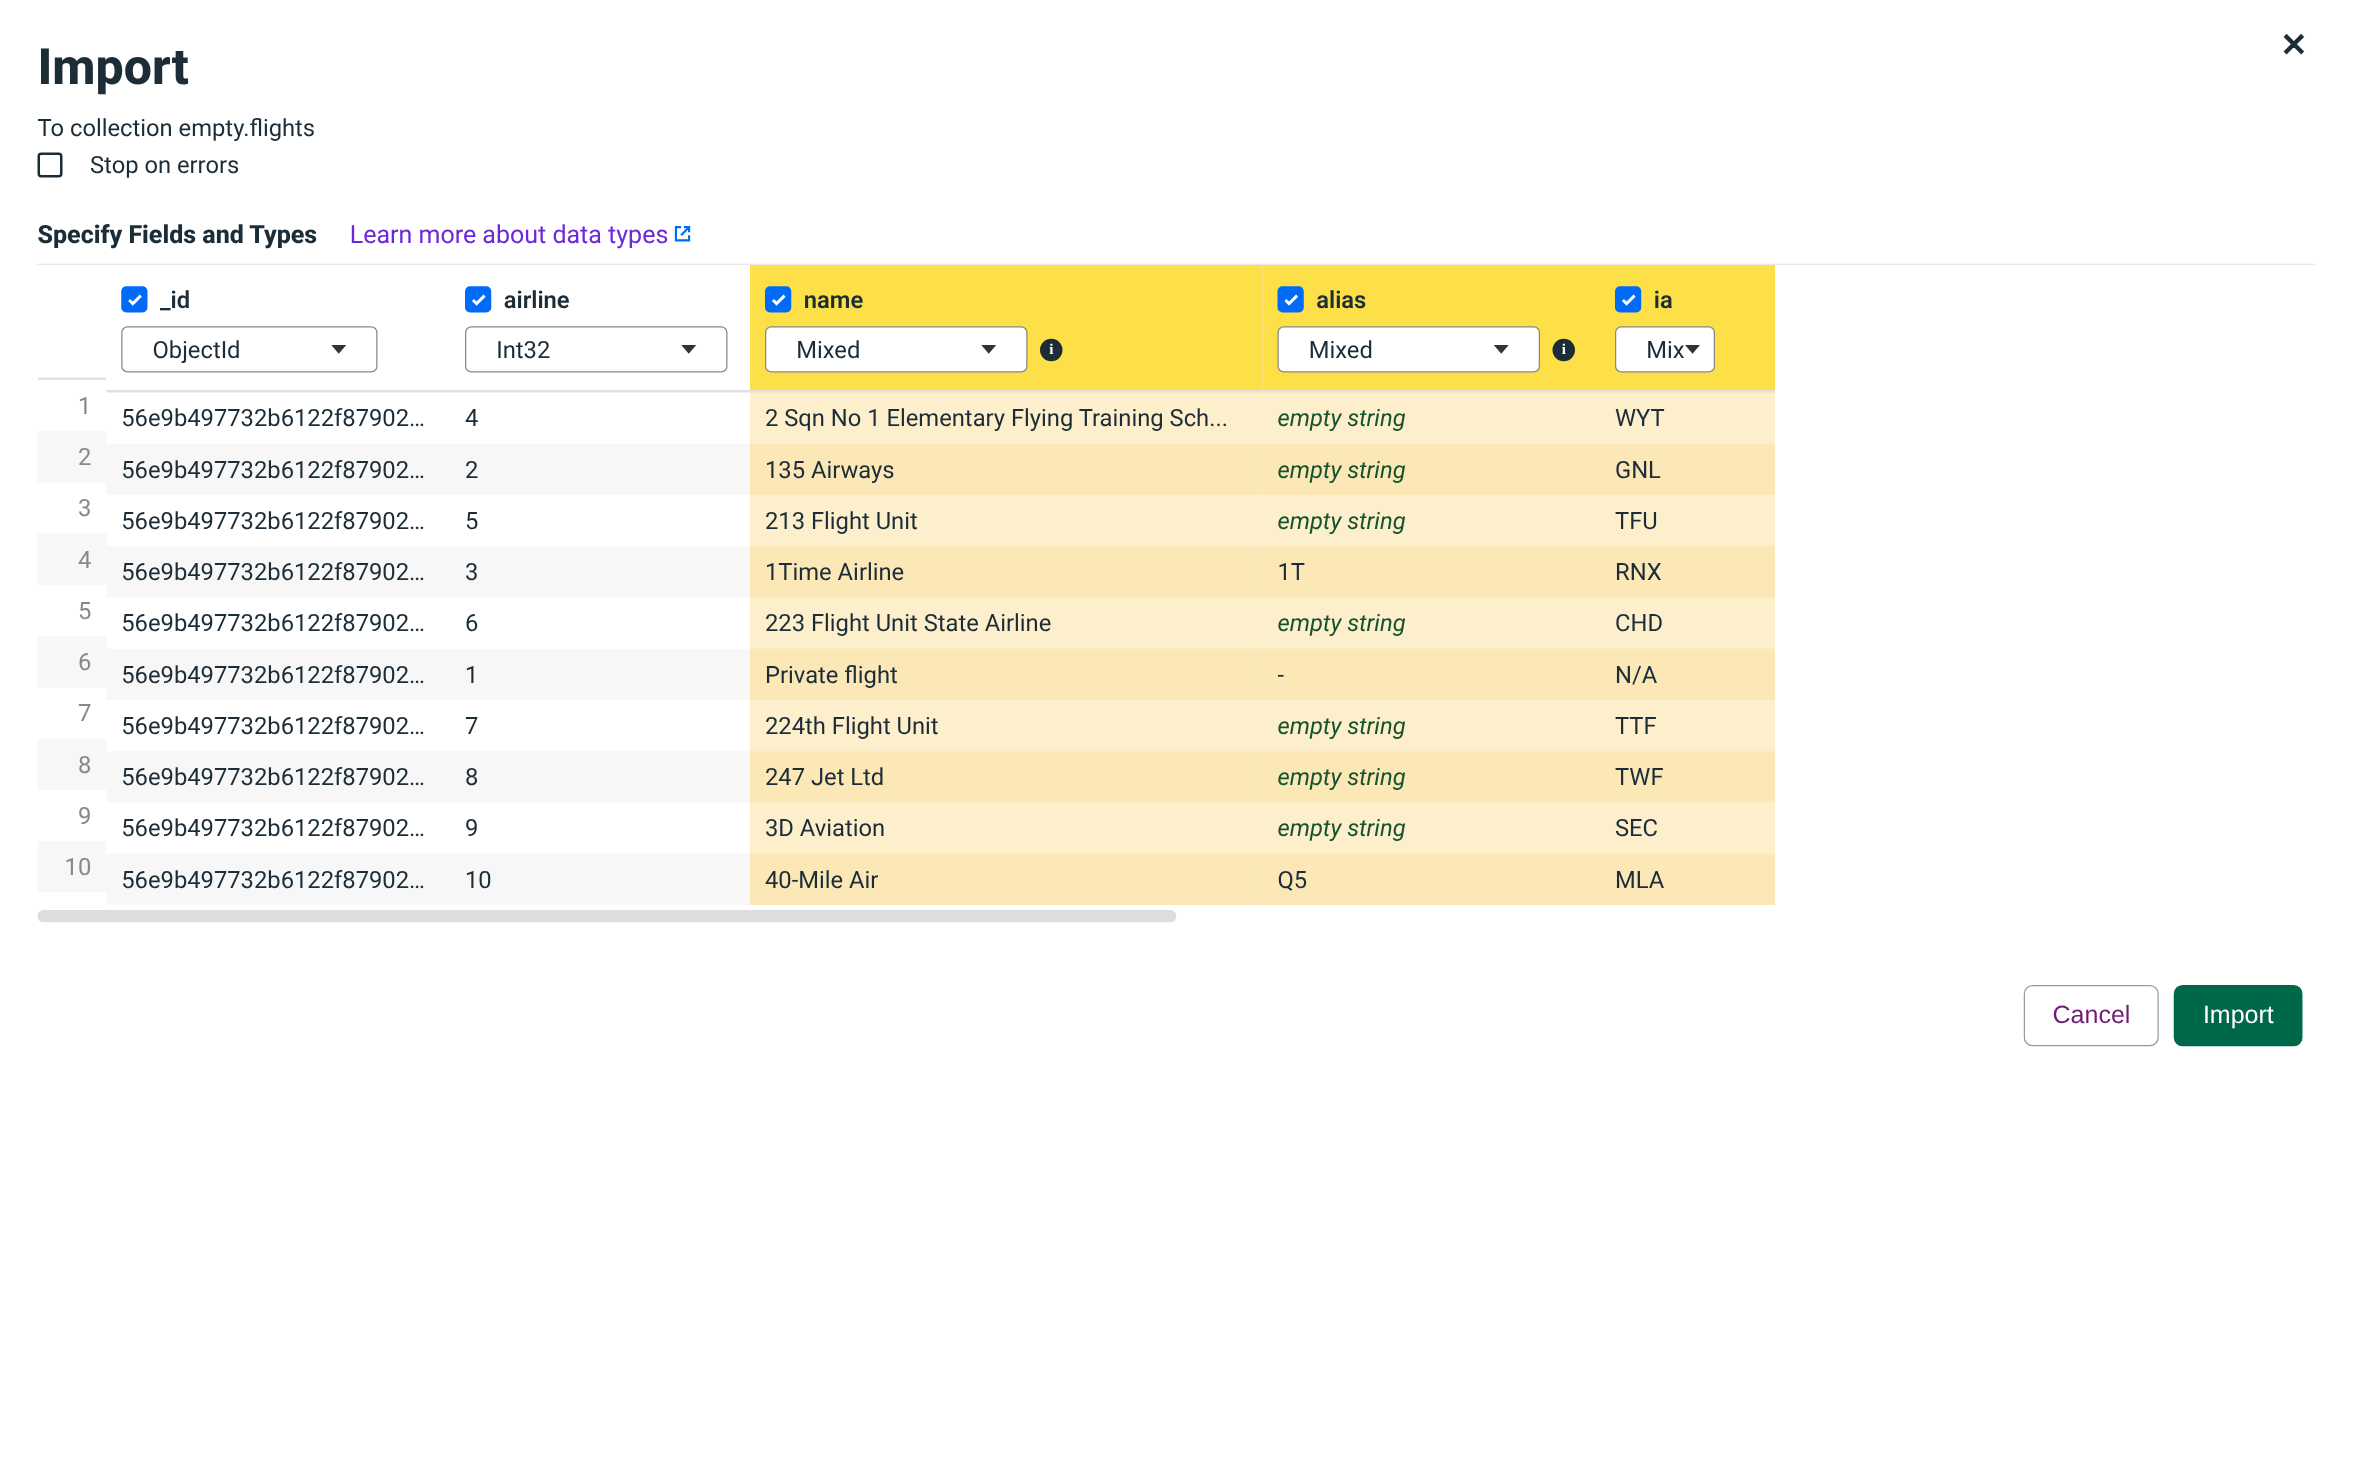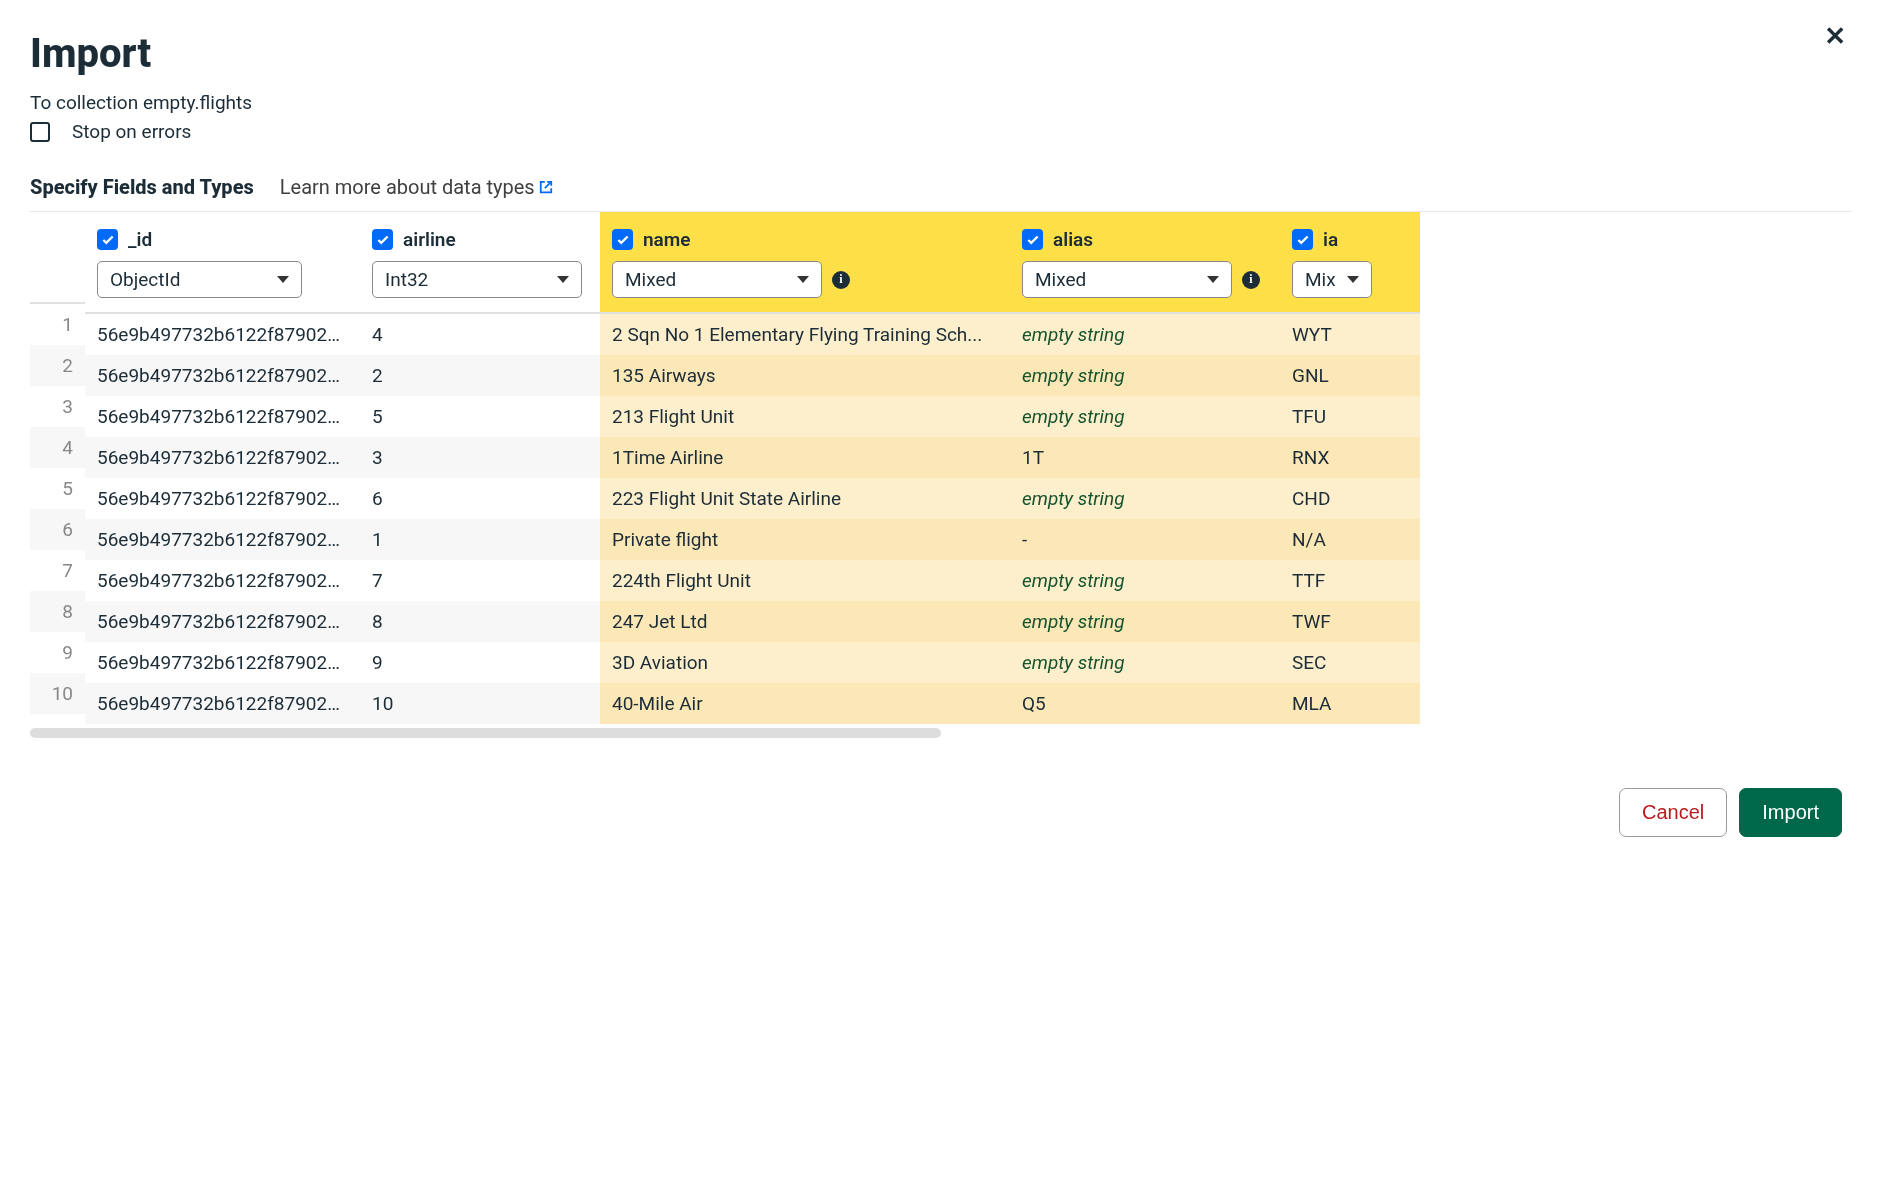--- a/index.html
+++ b/index.html
@@ -47,21 +47,21 @@
     display: flex;
     align-items: center;
     gap: 26px;
     margin-bottom: 12px;
   }
   .section-label {
     font-weight: 800;
     font-size: 20px;
   }
   .learn-link {
-    color: #404040;
+    color: #6d28d9;
     font-size: 20px;
     text-decoration: none;
     display: inline-flex;
     align-items: center;
     gap: 4px;
     cursor: pointer;
   }
   .ext-icon { width: 14px; height: 14px; }
 
   .table-wrap {
@@ -112,21 +112,21 @@
   .cb-checked svg { width: 14px; height: 14px; display: block; }
 
   .type-select {
     display: flex;
     align-items: center;
     gap: 10px;
   }
   .select-box {
     border: 1px solid #888;
     border-radius: 5px;
-    padding: 6px 12px;
+    padding: 6px 24px;
     display: flex;
     align-items: center;
     justify-content: space-between;
     font-size: 19px;
     cursor: pointer;
     background: #fff;
     width: 205px;
   }
   .col.airline .select-box { width: 210px; }
   .col.name .select-box { width: 210px; }
@@ -191,21 +191,21 @@
   }
   .btn {
     padding: 12px 22px;
     border-radius: 7px;
     font-size: 20px;
     cursor: pointer;
   }
   .btn-cancel {
     background: #fff;
     border: 1px solid #999;
-    color: #b91c1c;
+    color: #701a75;
   }
   .btn-import {
     background: #00684a;
     border: 1px solid #00684a;
     color: #fff;
     font-weight: 500;
   }
 </style>
 </head>
 <body>

